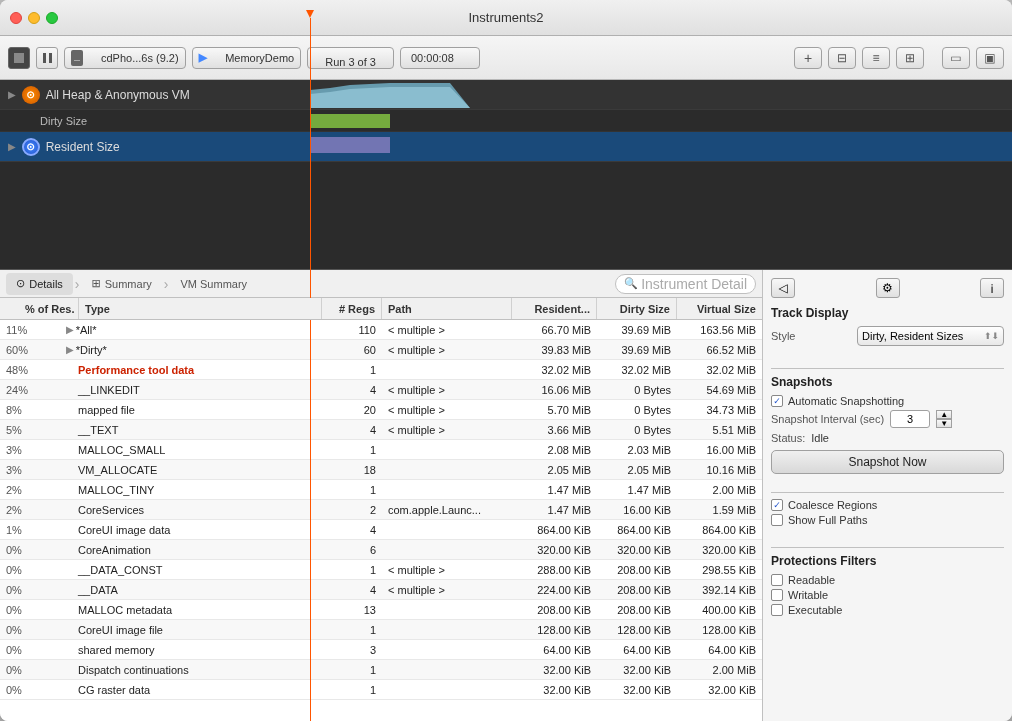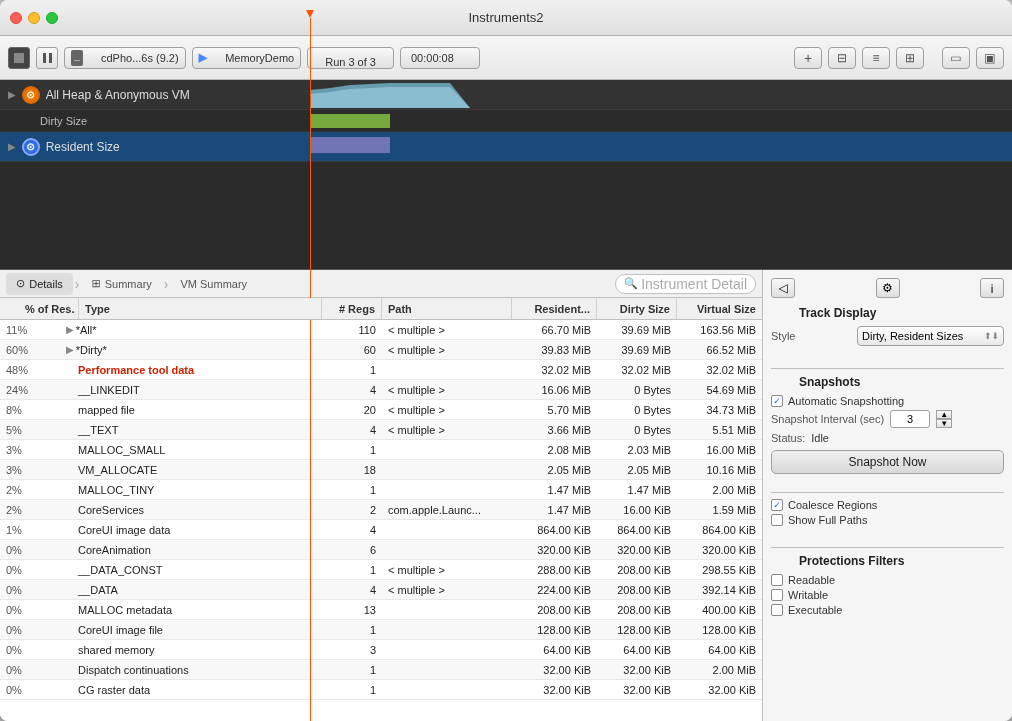--- a/index.html
+++ b/index.html
@@ -356,21 +356,20 @@
       font-size: 12px;
     }
     .rp-section {
       margin-bottom: 12px;
     }
     .rp-section-title {
       font-size: 12px;
       font-weight: 700;
       color: #222;
       margin-bottom: 6px;
-      margin-left: 28px;
     }
     .rp-row {
       display: flex;
       align-items: center;
       margin-bottom: 4px;
       gap: 6px;
     }
     .rp-label {
       font-size: 11px;
       color: #555;

